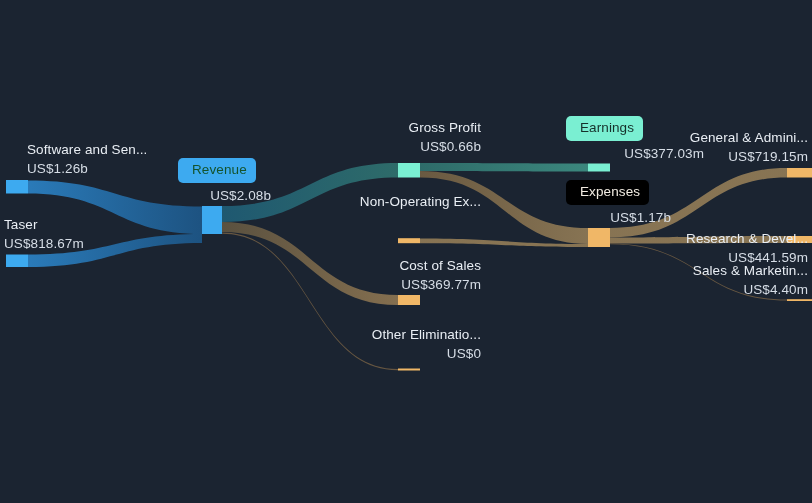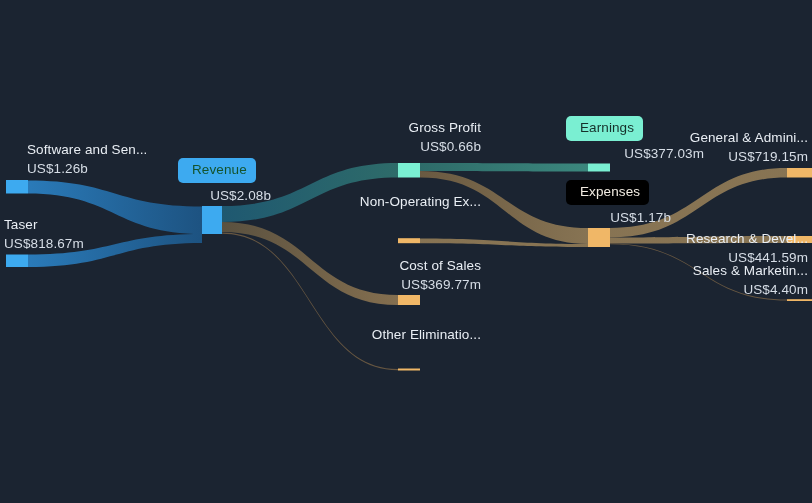--- a/index.html
+++ b/index.html
@@ -155,20 +155,21 @@
     <span>Non-Operating Ex...</span>
   </div>
 
   <div class="label center-align" style="left:331px; top:256px; width:150px;">
     <span>Cost of Sales</span>
     <span class="val">US$369.77m</span>
   </div>
 
   <div class="label center-align" style="left:331px; top:325px; width:150px;">
     <span>Other Eliminatio...</span>
+    <span class="val">US$0</span>
   </div>
 
   <div class="pill earnings" style="left:566px; top:116px;">
     <span>Earnings</span>
   </div>
   <div class="label center-align" style="left:539px; top:144px; width:165px;">
     <span class="val">US$377.03m</span>
   </div>
 
   <div class="pill expenses" style="left:566px; top:180px;">

